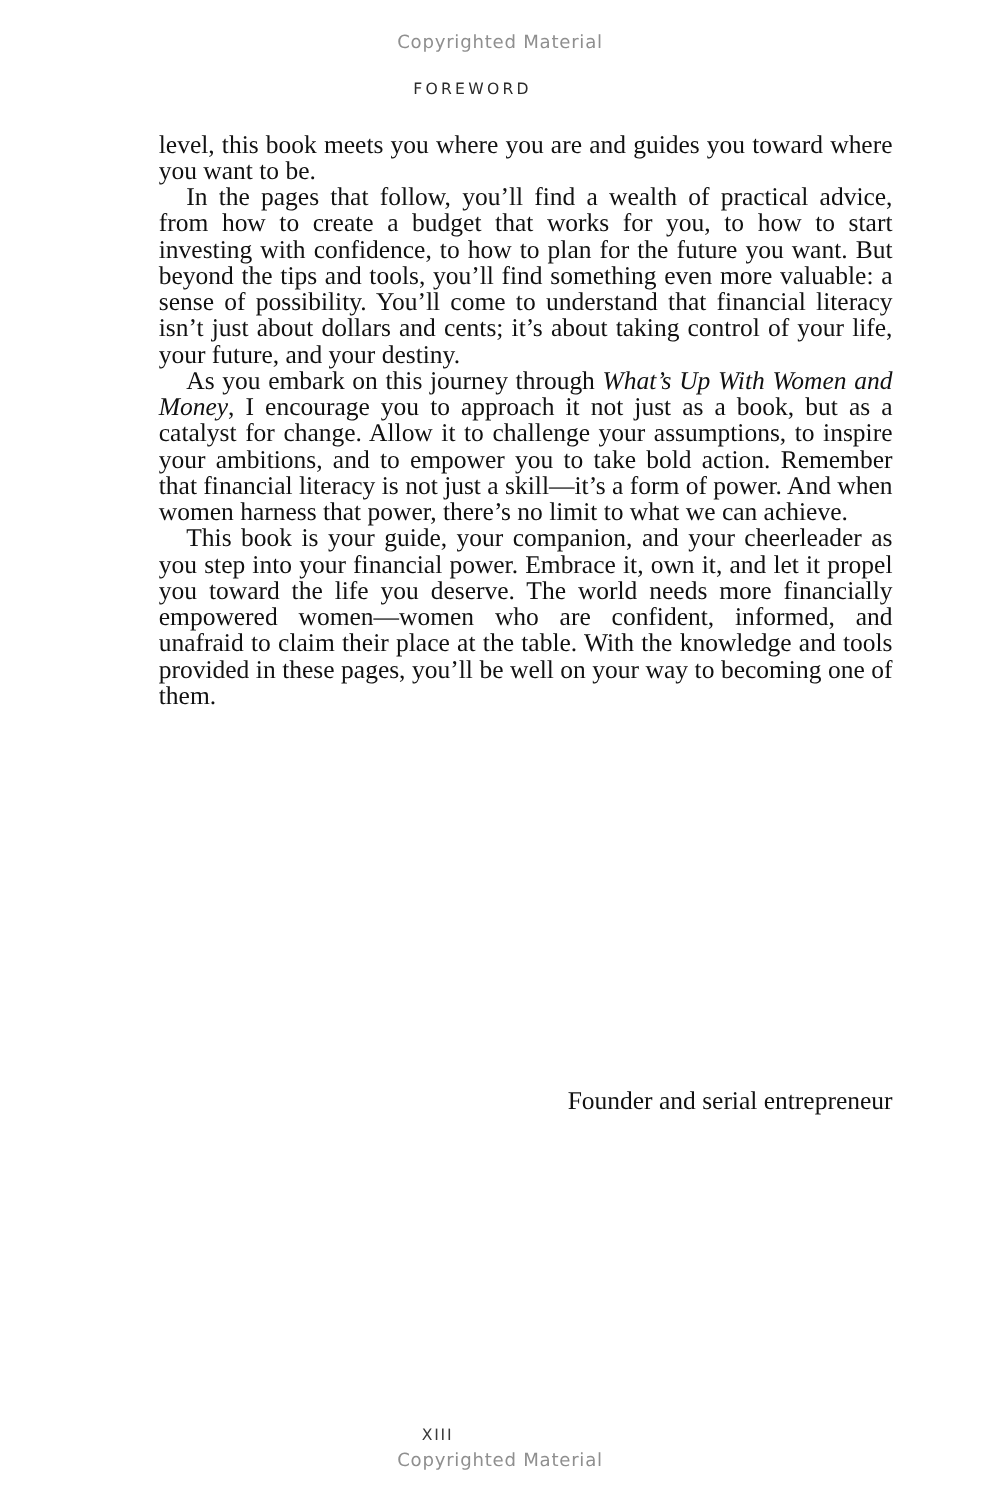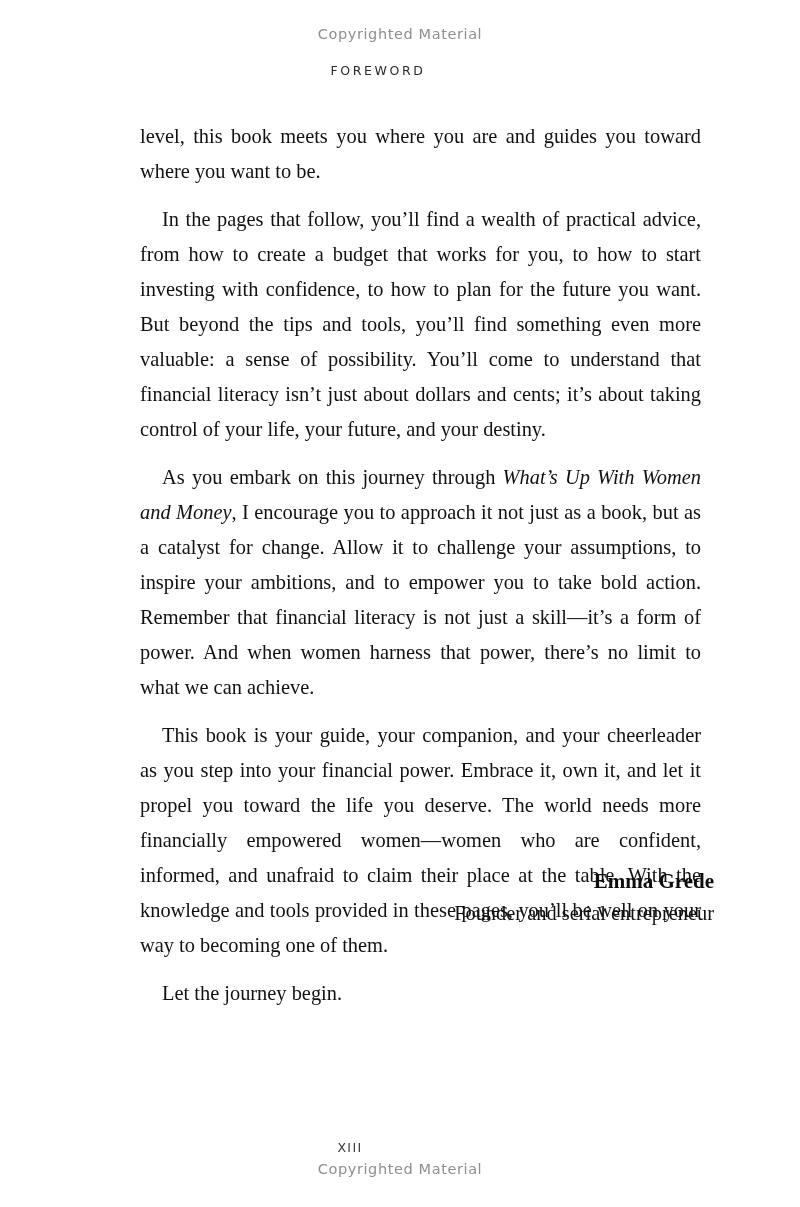--- a/index.html
+++ b/index.html
@@ -47,23 +47,23 @@
 
   
   .text-column {
     position: absolute;
     left: 127px;
     top: 106px;
     width: 587px;
   }
 
   .para {
-    margin: 13px;
+    margin: 0;
     font-size: 20.4px;
-    line-height: 35px;
+    line-height: 21px;
     text-align: justify;
     text-justify: inter-word;
     hyphens: none;
     color: #111111;
   }
 
   .para.indent {
     text-indent: 22px;
   }
 
@@ -133,26 +133,24 @@
     <p class="para">level, this book meets you where you are and guides you toward where you want to be.</p>
 
     <p class="para indent">In the pages that follow, you’ll find a wealth of practical advice, from how to create a budget that works for you, to how to start investing with confidence, to how to plan for the future you want. But beyond the tips and tools, you’ll find something even more valuable: a sense of possibility. You’ll come to understand that financial literacy isn’t just about dollars and cents; it’s about taking control of your life, your future, and your destiny.</p>
 
     <p class="para indent">
       <span>As you embark on this journey through </span><span class="book-title">What’s Up With Women and Money</span><span>, I encourage you to approach it not just as a book, but as a catalyst for change. Allow it to challenge your assumptions, to inspire your ambitions, and to empower you to take bold action. Remember that financial literacy is not just a skill—it’s a form of power. And when women harness that power, there’s no limit to what we can achieve.</span>
     </p>
 
     <p class="para indent">This book is your guide, your companion, and your cheerleader as you step into your financial power. Embrace it, own it, and let it propel you toward the life you deserve. The world needs more financially empowered women—women who are confident, informed, and unafraid to claim their place at the table. With the knowledge and tools provided in these pages, you’ll be well on your way to becoming one of them.</p>
 
-    <p class="para indent">Let the journey begin.</p>
 
   </div>
 
   <div class="signature">
-    <div class="sig-name">Emma Grede</div>
     <div class="sig-role">Founder and serial entrepreneur</div>
   </div>
 
   <div class="page-number">XIII</div>
 
   <div class="watermark-bottom">Copyrighted Material</div>
 
 </div>
 
 </body></html>

